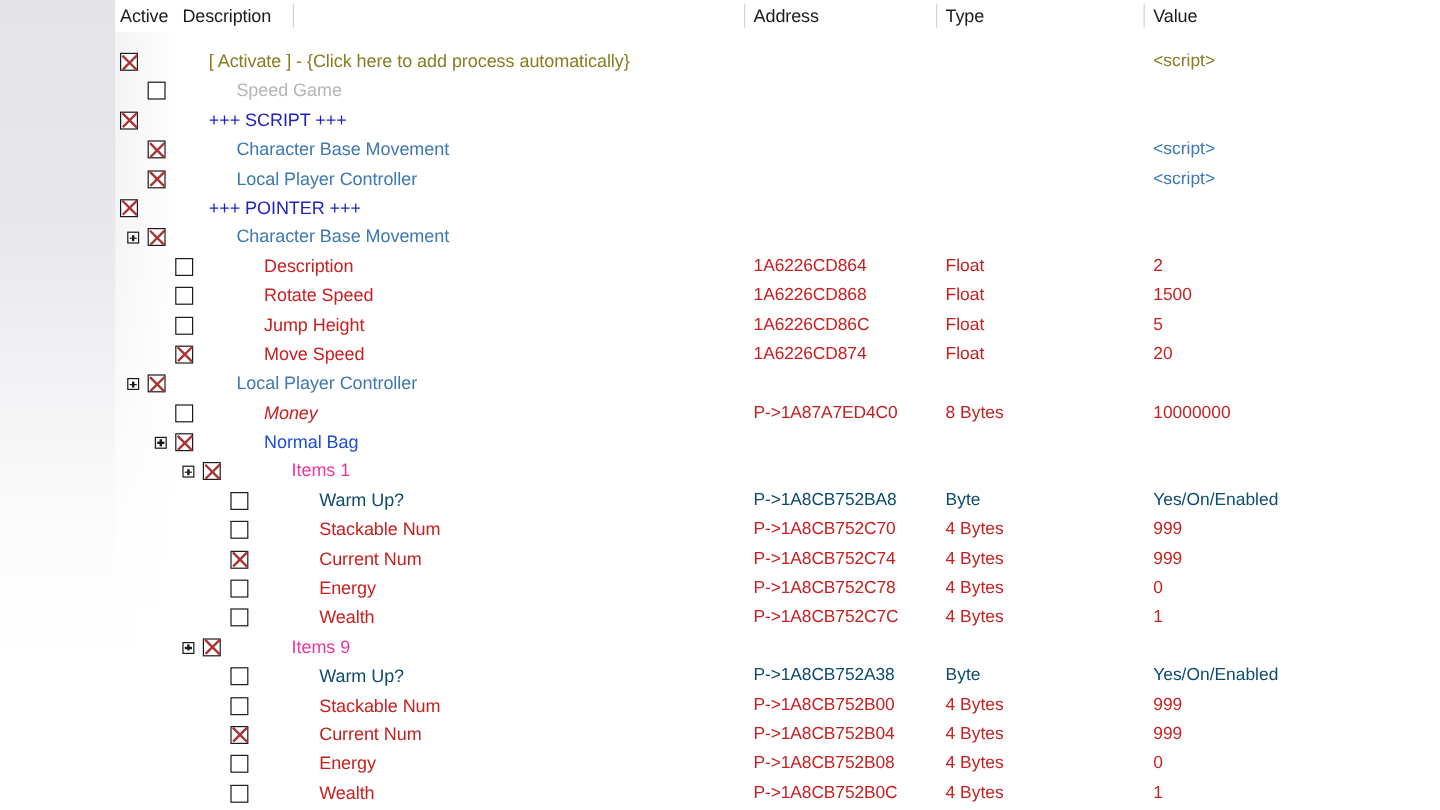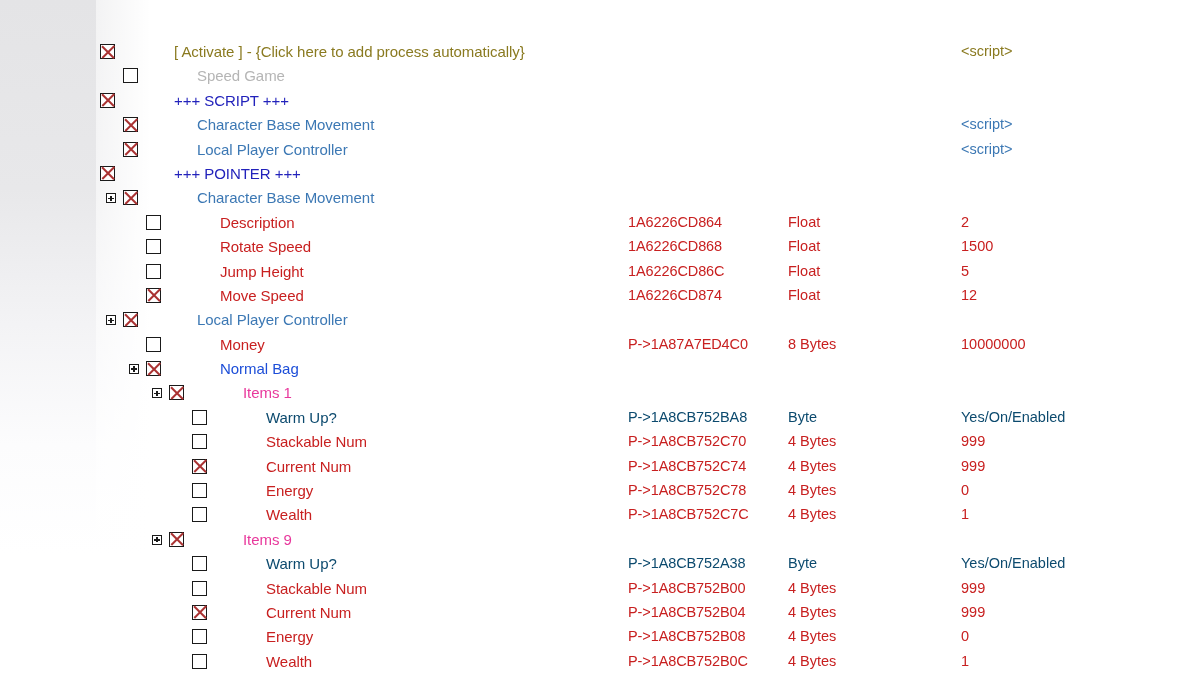--- a/index.html
+++ b/index.html
@@ -170,20 +170,31 @@
   .c-magenta{ color: #1d4ed8; }
   .c-faded  { color: #0c4a6e; }
 </style>
 </head>
 <body>
 
 <div id="left-gradient"></div>
 
 <div id="cheat-table">
 
+  <div class="table-header">
+    <div class="col-head head-active">Active</div>
+    <div class="col-sep sep-desc"></div>
+    <div class="col-head head-desc">Description</div>
+    <div class="col-sep sep-addr"></div>
+    <div class="col-head head-addr">Address</div>
+    <div class="col-sep sep-type"></div>
+    <div class="col-head head-type">Type</div>
+    <div class="col-sep sep-value"></div>
+    <div class="col-head head-value">Value</div>
+  </div>
 
   <div class="rows" id="rows-container">
       <div class="row">
         <div class="cb checked" style="left: 4px;"></div>
         <div class="desc c-olive" style="left: 78px;">[ Activate ] - {Click here to add process automatically}</div>
         <div class="value c-olive">&lt;script&gt;</div>
       </div>
       <div class="row">
         <div class="cb" style="left: 27px;"></div>
         <div class="desc c-gray" style="left: 101px;">Speed Game</div>
@@ -230,30 +241,30 @@
         <div class="desc c-red" style="left: 124px;">Jump Height</div>
         <div class="addr c-red">1A6226CD86C</div>
         <div class="type c-red">Float</div>
         <div class="value c-red">5</div>
       </div>
       <div class="row">
         <div class="cb checked" style="left: 50px;"></div>
         <div class="desc c-red" style="left: 124px;">Move Speed</div>
         <div class="addr c-red">1A6226CD874</div>
         <div class="type c-red">Float</div>
-        <div class="value c-red">12</div>
+        <div class="value c-red">20</div>
       </div>
       <div class="row">
         <div class="expander" style="left: 10px;"></div>
         <div class="cb checked" style="left: 27px;"></div>
         <div class="desc c-blue" style="left: 101px;">Local Player Controller</div>
       </div>
       <div class="row">
         <div class="cb" style="left: 50px;"></div>
-        <div class="desc c-red" style="left: 124px;">Money</div>
+        <div class="desc c-red" style="left: 124px; font-style: italic;">Money</div>
         <div class="addr c-red">P-&gt;1A87A7ED4C0</div>
         <div class="type c-red">8 Bytes</div>
         <div class="value c-red">10000000</div>
       </div>
       <div class="row">
         <div class="expander" style="left: 33px;"></div>
         <div class="cb checked" style="left: 50px;"></div>
         <div class="desc c-magenta" style="left: 124px;">Normal Bag</div>
       </div>
       <div class="row">

